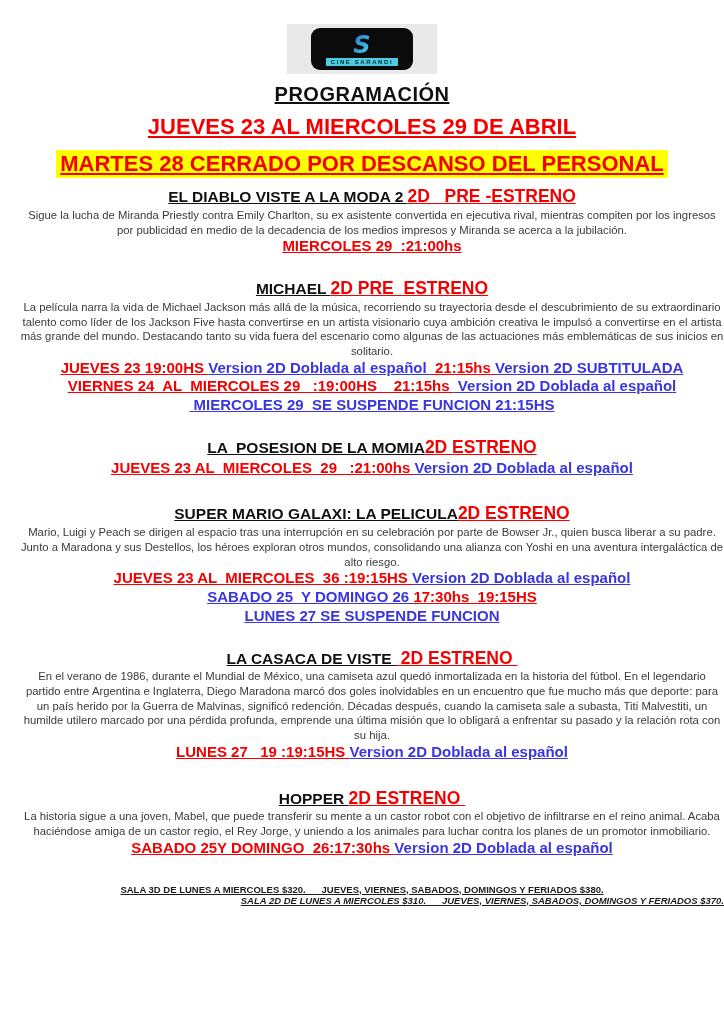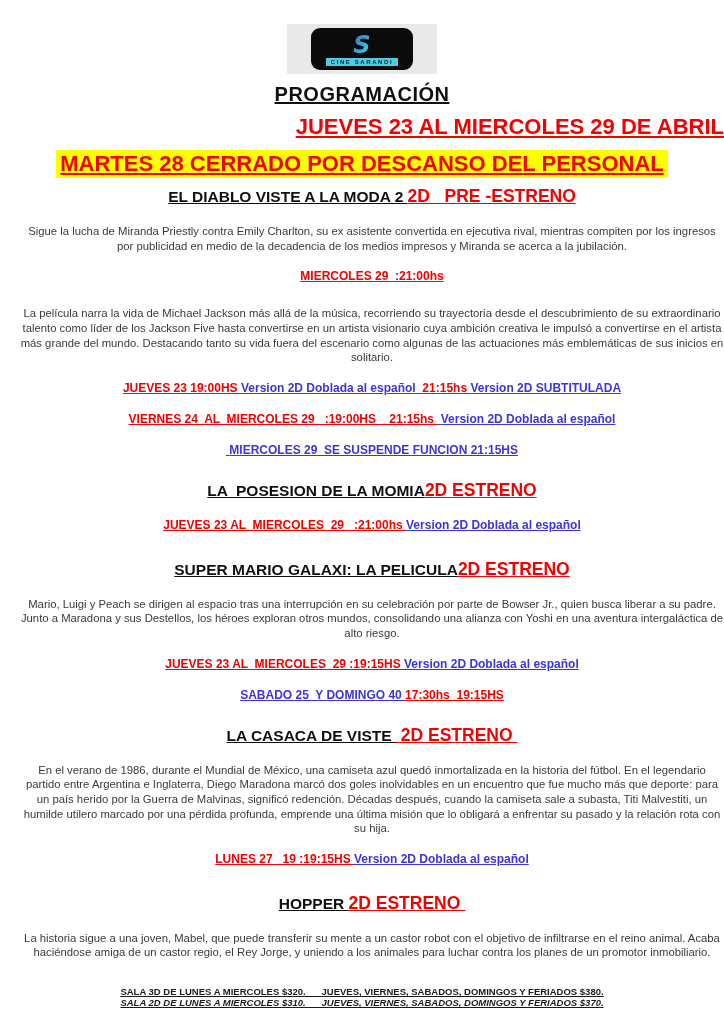--- a/index.html
+++ b/index.html
@@ -17,44 +17,44 @@
   .logo-backdrop{width:150px;height:50px;margin:0 auto;background:#e9e9e9;
     display:flex;align-items:center;justify-content:center;}
   .logo-plate{width:102px;height:42px;background:#0b0b0b;border-radius:9px;
     display:flex;flex-direction:column;align-items:center;justify-content:center;gap:1px;}
   .logo-brand{display:inline-block;background:var(--cyan);color:#062a33;
     font-size:6px;font-weight:bold;letter-spacing:1.6px;padding:1px 5px;line-height:1;}
 
   .prog-title{font-size:20px;font-weight:bold;text-decoration:underline;
     margin:9px 0 2px;letter-spacing:.5px;}
   .date-range{font-size:22px;font-weight:bold;color:var(--red);
-    text-decoration:underline;margin:8px 0 10px;text-align:right;}
+    text-decoration:underline;margin:8px 0 10px;}
   .notice-wrap{margin:7px 0 0;}
   .notice{display:inline-block;background:var(--yellow);color:var(--red);
     font-size:22px;font-weight:bold;text-decoration:underline;padding:1px 4px;}
 
   .movie{margin-top:8px;padding-left:20px;}
   .mhead{line-height:1.25;}
   .mtitle{font-size:15.5px;font-weight:bold;color:var(--ink);
     text-decoration:underline;white-space:pre-wrap;}
   .mtag{font-size:17.5px;font-weight:bold;color:var(--red);
     text-decoration:underline;white-space:pre-wrap;}
   .desc{font-size:11.3px;line-height:1.3;color:var(--gray);
-    max-width:706px;margin:16px auto 0;}
-  .stline{margin-top:16px;font-size:12px;font-weight:bold;line-height:1.25;}
+    max-width:706px;margin:0 auto 0;}
+  .stline{margin-top:0;font-size:15px;font-weight:bold;line-height:1.25;}
   .stline span{text-decoration:underline;white-space:pre-wrap;}
   .red{color:var(--red);} .blue{color:var(--blue);}
 
   .movie.gap-lg{margin-top:22px;}
   .movie.gap-xl{margin-top:26px;}
 
   .footer{margin-top:26px;}
   .fline{font-size:9.5px;font-weight:bold;text-decoration:underline;
     margin-top:0;white-space:pre-wrap;color:#1b1b1b;}
-  .fline.it{font-style:italic;}
+  .fline.it{font-style:italic;text-align:right;}
   .promo{margin-top:11px;color:var(--red);font-weight:bold;font-style:italic;}
 </style>
 </head>
 <body>
 
 <div class="page">
 
   <div class="logo-backdrop">
     <div class="logo-plate">
       <svg width="36" height="24" viewBox="0 0 36 24">
@@ -81,20 +81,23 @@
     <div class="mhead">
       <span class="mtitle">EL DIABLO VISTE A LA MODA 2 </span><span class="mtag">2D   PRE -ESTRENO</span>
     </div>
     <div class="desc">Sigue la lucha de Miranda Priestly contra Emily Charlton, su ex asistente convertida en ejecutiva rival, mientras compiten por los ingresos por publicidad en medio de la decadencia de los medios impresos y Miranda se acerca a la jubilación.</div>
     <div class="stline">
       <span class="red">MIERCOLES 29  :21:00hs</span>
     </div>
   </div>
 
   <div class="movie gap-lg">
+    <div class="mhead">
+      <span class="mtitle">MICHAEL </span><span class="mtag">2D PRE  ESTRENO</span>
+    </div>
     <div class="desc">La película narra la vida de Michael Jackson más allá de la música, recorriendo su trayectoria desde el descubrimiento de su extraordinario talento como líder de los Jackson Five hasta convertirse en un artista visionario cuya ambición creativa le impulsó a convertirse en el artista más grande del mundo. Destacando tanto su vida fuera del escenario como algunas de las actuaciones más emblemáticas de sus inicios en solitario.</div>
     <div class="stline">
       <span class="red">JUEVES 23 19:00HS </span><span class="blue">Version 2D Doblada al español </span><span class="red"> 21:15hs </span><span class="blue">Version 2D SUBTITULADA</span>
     </div>
     <div class="stline">
       <span class="red">VIERNES 24  AL  MIERCOLES 29   :19:00HS    21:15hs </span><span class="blue"> Version 2D Doblada al español</span>
     </div>
     <div class="stline">
       <span class="blue"> MIERCOLES 29  SE SUSPENDE FUNCION 21:15HS</span>
     </div>
@@ -108,42 +111,48 @@
       <span class="red">JUEVES 23 AL  MIERCOLES  29   :21:00hs </span><span class="blue">Version 2D Doblada al español</span>
     </div>
   </div>
 
   <div class="movie gap-xl">
     <div class="mhead">
       <span class="mtitle">SUPER MARIO GALAXI: LA PELICULA</span><span class="mtag">2D ESTRENO</span>
     </div>
     <div class="desc">Mario, Luigi y Peach se dirigen al espacio tras una interrupción en su celebración por parte de Bowser Jr., quien busca liberar a su padre. Junto a Maradona y sus Destellos, los héroes exploran otros mundos, consolidando una alianza con Yoshi en una aventura intergaláctica de alto riesgo.</div>
     <div class="stline">
-      <span class="red">JUEVES 23 AL  MIERCOLES  29 :19:15HS </span><span class="blue">Version 2D Doblada al español</span>
+      <span class="red">JUEVES 23 AL  MIERCOLES  36 :19:15HS </span><span class="blue">Version 2D Doblada al español</span>
     </div>
     <div class="stline">
-      <span class="blue">SABADO 25  Y DOMINGO 40 </span><span class="red">17:30hs  19:15HS</span>
+      <span class="blue">SABADO 25  Y DOMINGO 26 </span><span class="red">17:30hs  19:15HS</span>
+    </div>
+    <div class="stline">
+      <span class="blue">LUNES 27 SE SUSPENDE FUNCION</span>
     </div>
   </div>
 
   <div class="movie gap-lg">
     <div class="mhead">
       <span class="mtitle">LA CASACA DE VISTE </span><span class="mtag"> 2D ESTRENO </span>
     </div>
     <div class="desc">En el verano de 1986, durante el Mundial de México, una camiseta azul quedó inmortalizada en la historia del fútbol. En el legendario partido entre Argentina e Inglaterra, Diego Maradona marcó dos goles inolvidables en un encuentro que fue mucho más que deporte: para un país herido por la Guerra de Malvinas, significó redención. Décadas después, cuando la camiseta sale a subasta, Titi Malvestiti, un humilde utilero marcado por una pérdida profunda, emprende una última misión que lo obligará a enfrentar su pasado y la relación rota con su hija.</div>
     <div class="stline">
       <span class="red">LUNES 27   19 :19:15HS </span><span class="blue">Version 2D Doblada al español</span>
     </div>
   </div>
 
   <div class="movie gap-xl">
     <div class="mhead">
       <span class="mtitle">HOPPER </span><span class="mtag">2D ESTRENO </span>
     </div>
     <div class="desc">La historia sigue a una joven, Mabel, que puede transferir su mente a un castor robot con el objetivo de infiltrarse en el reino animal. Acaba haciéndose amiga de un castor regio, el Rey Jorge, y uniendo a los animales para luchar contra los planes de un promotor inmobiliario.</div>
+    <div class="stline">
+      <span class="red">SABADO 25Y DOMINGO  26:17:30hs </span><span class="blue">Version 2D Doblada al español</span>
+    </div>
   </div>
 
   <div class="footer">
     <div class="fline">SALA 3D DE LUNES A MIERCOLES $320.      JUEVES, VIERNES, SABADOS, DOMINGOS Y FERIADOS $380.</div>
     <div class="fline it">SALA 2D DE LUNES A MIERCOLES $310.      JUEVES, VIERNES, SABADOS, DOMINGOS Y FERIADOS $370.</div>
     <div class="promo">
       
     </div>
 
   </div>

